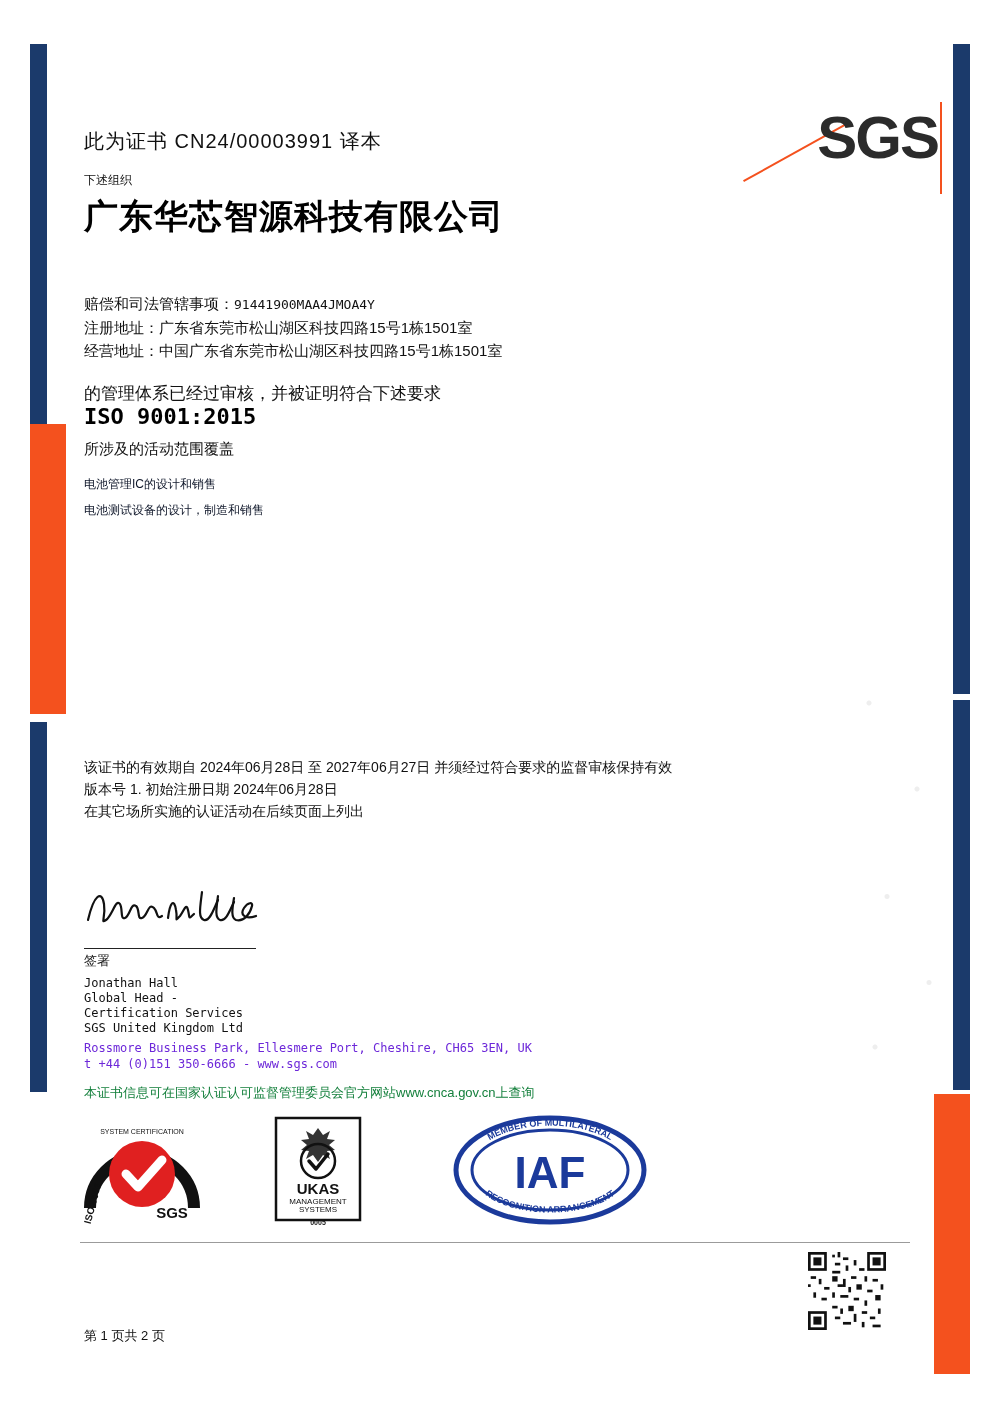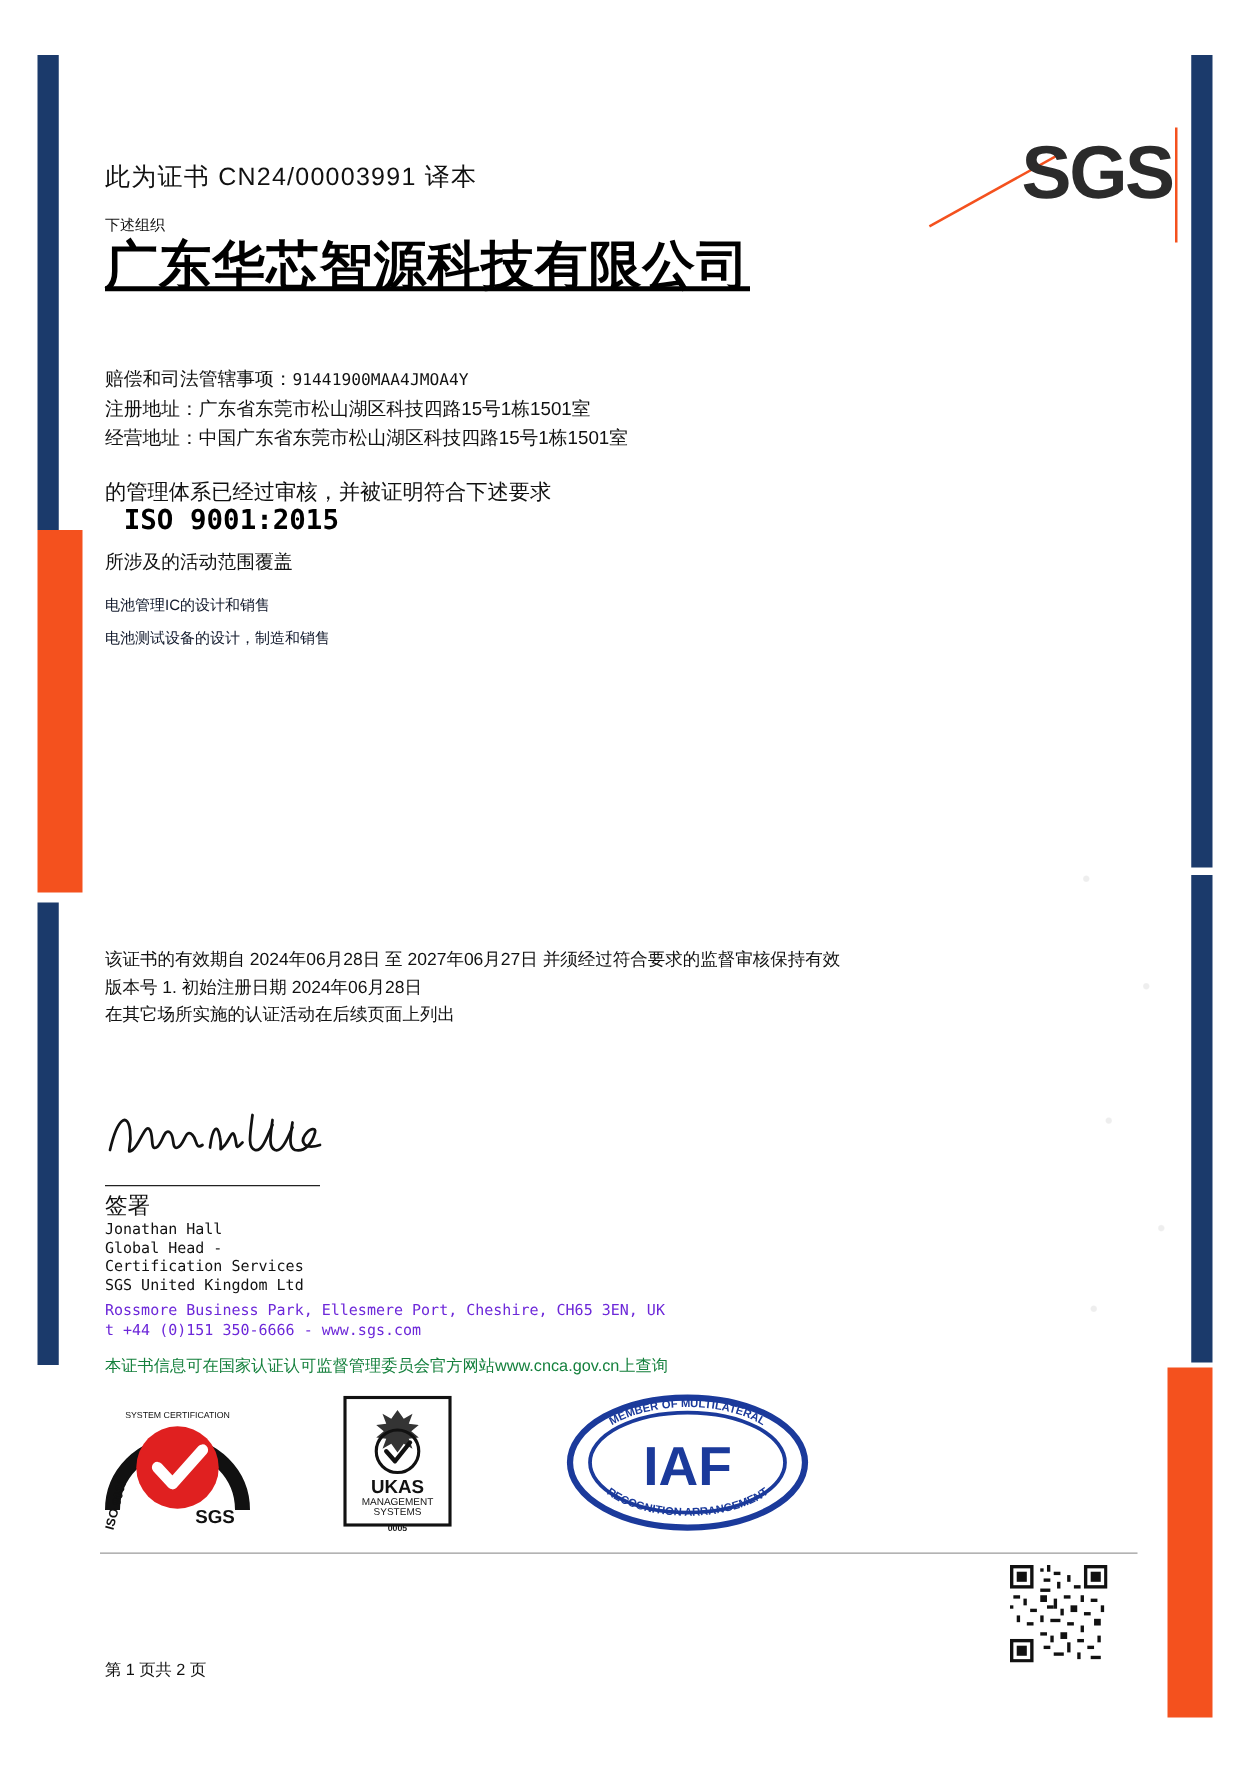--- a/index.html
+++ b/index.html
@@ -117,26 +117,25 @@
   .label-org {
     position: absolute;
     left: 84px;
     top: 172px;
     font-size: 12px;
     color: #111;
   }
   .company-name {
     position: absolute;
     left: 84px;
-    top: 184px;
-    font-size: 42px;
+    top: 194px;
+    font-size: 34px;
     font-weight: bold;
     letter-spacing: 1px;
     color: #000;
-    text-decoration: underline;
   }
 
   .details {
     position: absolute;
     left: 84px;
     top: 292px;
     font-size: 15px;
     line-height: 23px;
     color: #111;
   }
@@ -154,21 +153,20 @@
   }
   .std-name {
     position: absolute;
     left: 84px;
     top: 404px;
     font-family: "DejaVu Sans Mono", monospace;
     font-size: 22px;
     font-weight: bold;
     letter-spacing: 0px;
     color: #000;
-    margin-left: 15px;
   }
   .scope-head {
     position: absolute;
     left: 84px;
     top: 440px;
     font-size: 15px;
     color: #111;
   }
   .scope-lines {
     position: absolute;
@@ -200,21 +198,21 @@
     position: absolute;
     left: 84px;
     top: 948px;
     width: 172px;
     border-top: 1px solid #222;
   }
   .sig-label {
     position: absolute;
     left: 84px;
     top: 952px;
-    font-size: 18px;
+    font-size: 13px;
     color: #111;
   }
   .sig-block {
     position: absolute;
     left: 84px;
     top: 976px;
     font-family: "DejaVu Sans Mono", monospace;
     font-size: 12px;
     line-height: 15px;
     color: #111;

